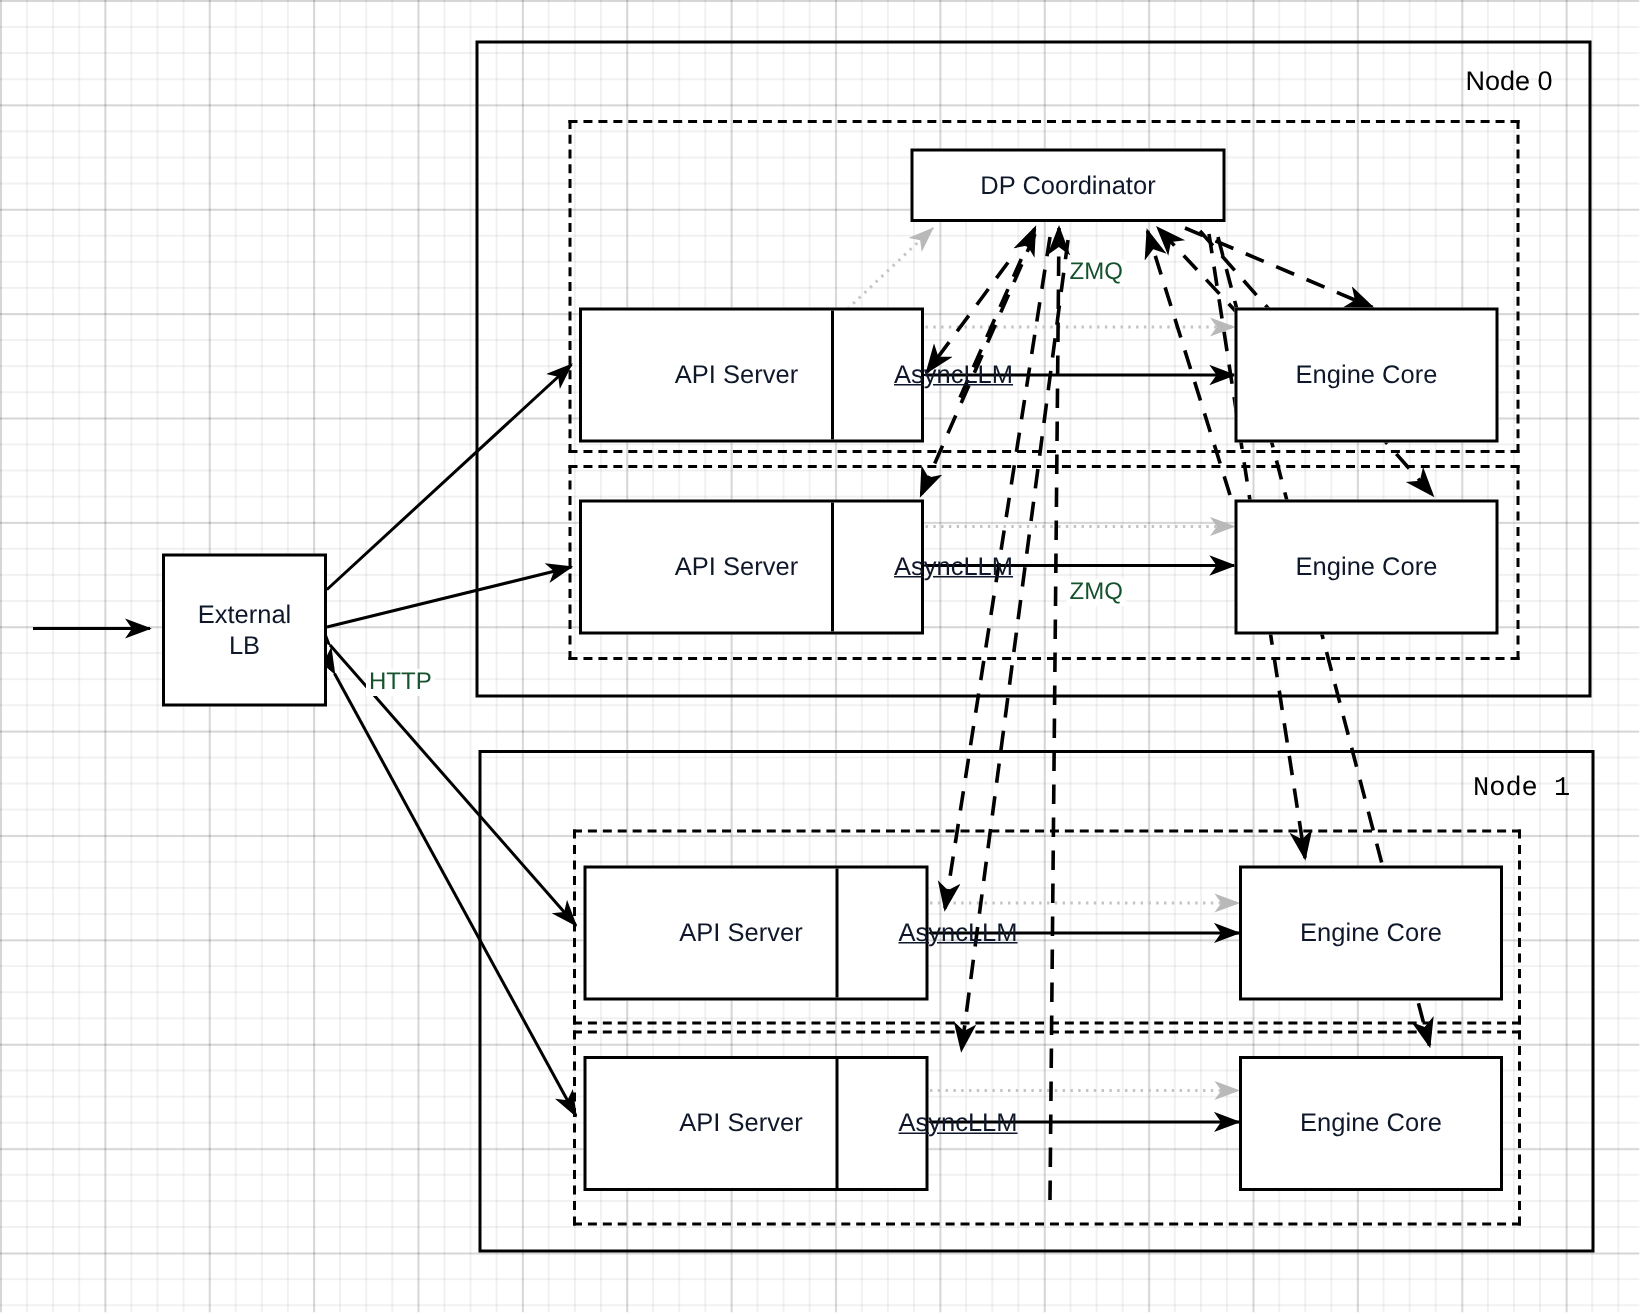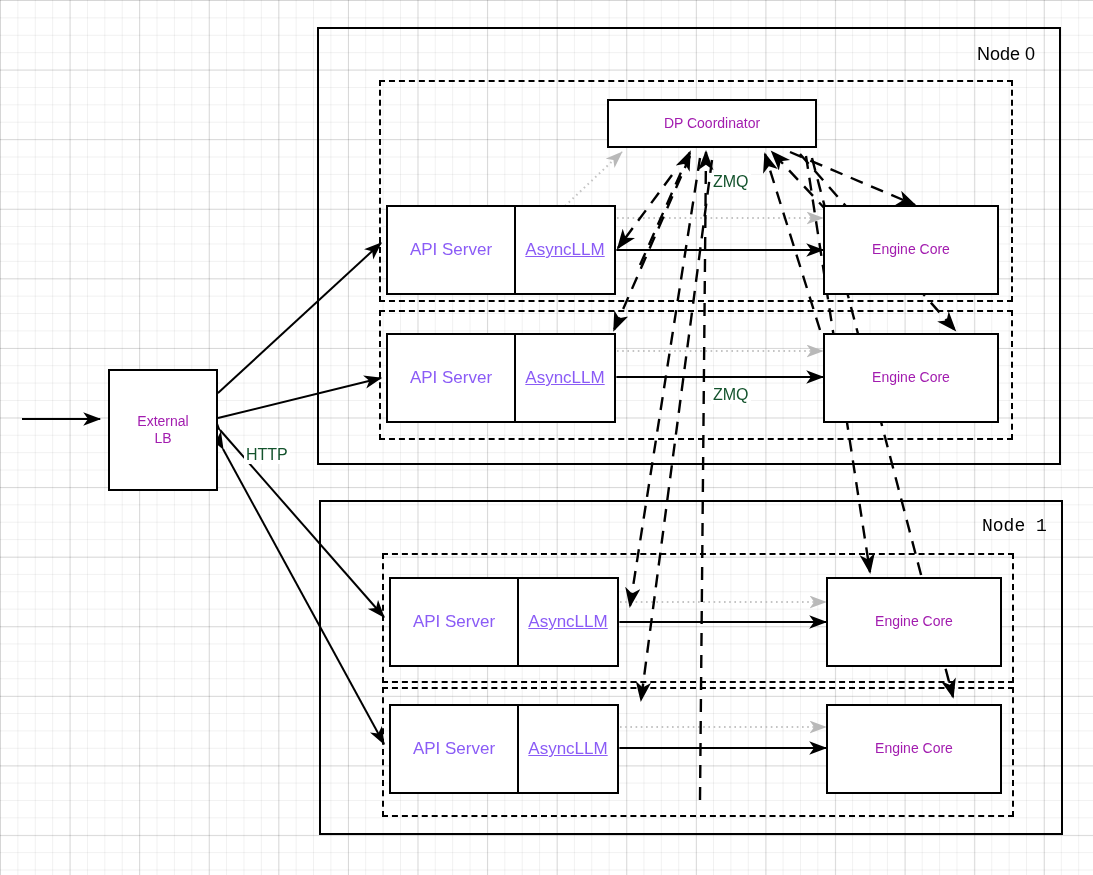--- a/index.html
+++ b/index.html
@@ -56,43 +56,44 @@
     box-sizing: border-box;
     display: flex;
     flex-direction: row;
     align-items: stretch;
   }
   .unit-cell {
     display: flex;
     align-items: center;
     justify-content: center;
     font-size: 17px;
-    color: #8b5cf6;
+    color: #0f172a;
     white-space: nowrap;
     box-sizing: border-box;
+    margin-left: 40px;
   }
   .unit-cell.left {
     flex: 0 0 auto;
     border-right: 2px solid #000000;
   }
   .unit-cell.right {
     flex: 1 1 auto;
     text-decoration: underline;
   }
   .plain-box {
     position: absolute;
     border: 2px solid #000000;
     background: #ffffff;
     box-sizing: border-box;
     display: flex;
     align-items: center;
     justify-content: center;
     text-align: center;
-    font-size: 14px;
-    color: #a21caf;
+    font-size: 17px;
+    color: #0f172a;
     line-height: 1.25;
   }
   .node-label {
     position: absolute;
     font-size: 18px;
     color: #000000;
     white-space: nowrap;
   }
   .edge-label {
     position: absolute;
@@ -210,21 +211,21 @@
 
     <g>
       <line x1="672" y1="175" x2="618" y2="248" stroke="#000000" stroke-width="2.4" stroke-dasharray="13 9" marker-end="url(#arrowBlackDash)"></line>
     </g>
 
     <g>
       <line x1="640" y1="265" x2="690" y2="152" stroke="#000000" stroke-width="2.4" stroke-dasharray="13 9" marker-end="url(#arrowBlackDash)"></line>
     </g>
   </svg>
 
-  <div class="plain-box" style="left:108px; top:369px; width:110px; height:122px;">
+  <div class="plain-box" style="left:108px; top:369px; width:110px; height:102px;">
     <div style="display:flex;flex-direction:column;align-items:center;">
       <span>External</span>
       <span>LB</span>
     </div>
   </div>
   <div class="edge-label" style="left:244px; top:446px;">HTTP</div>
 
   <div class="node-box" style="left:317px; top:27px; width:744px; height:438px;"></div>
   <div class="node-label" style="left:977px; top:44px;">Node 0</div>
 

